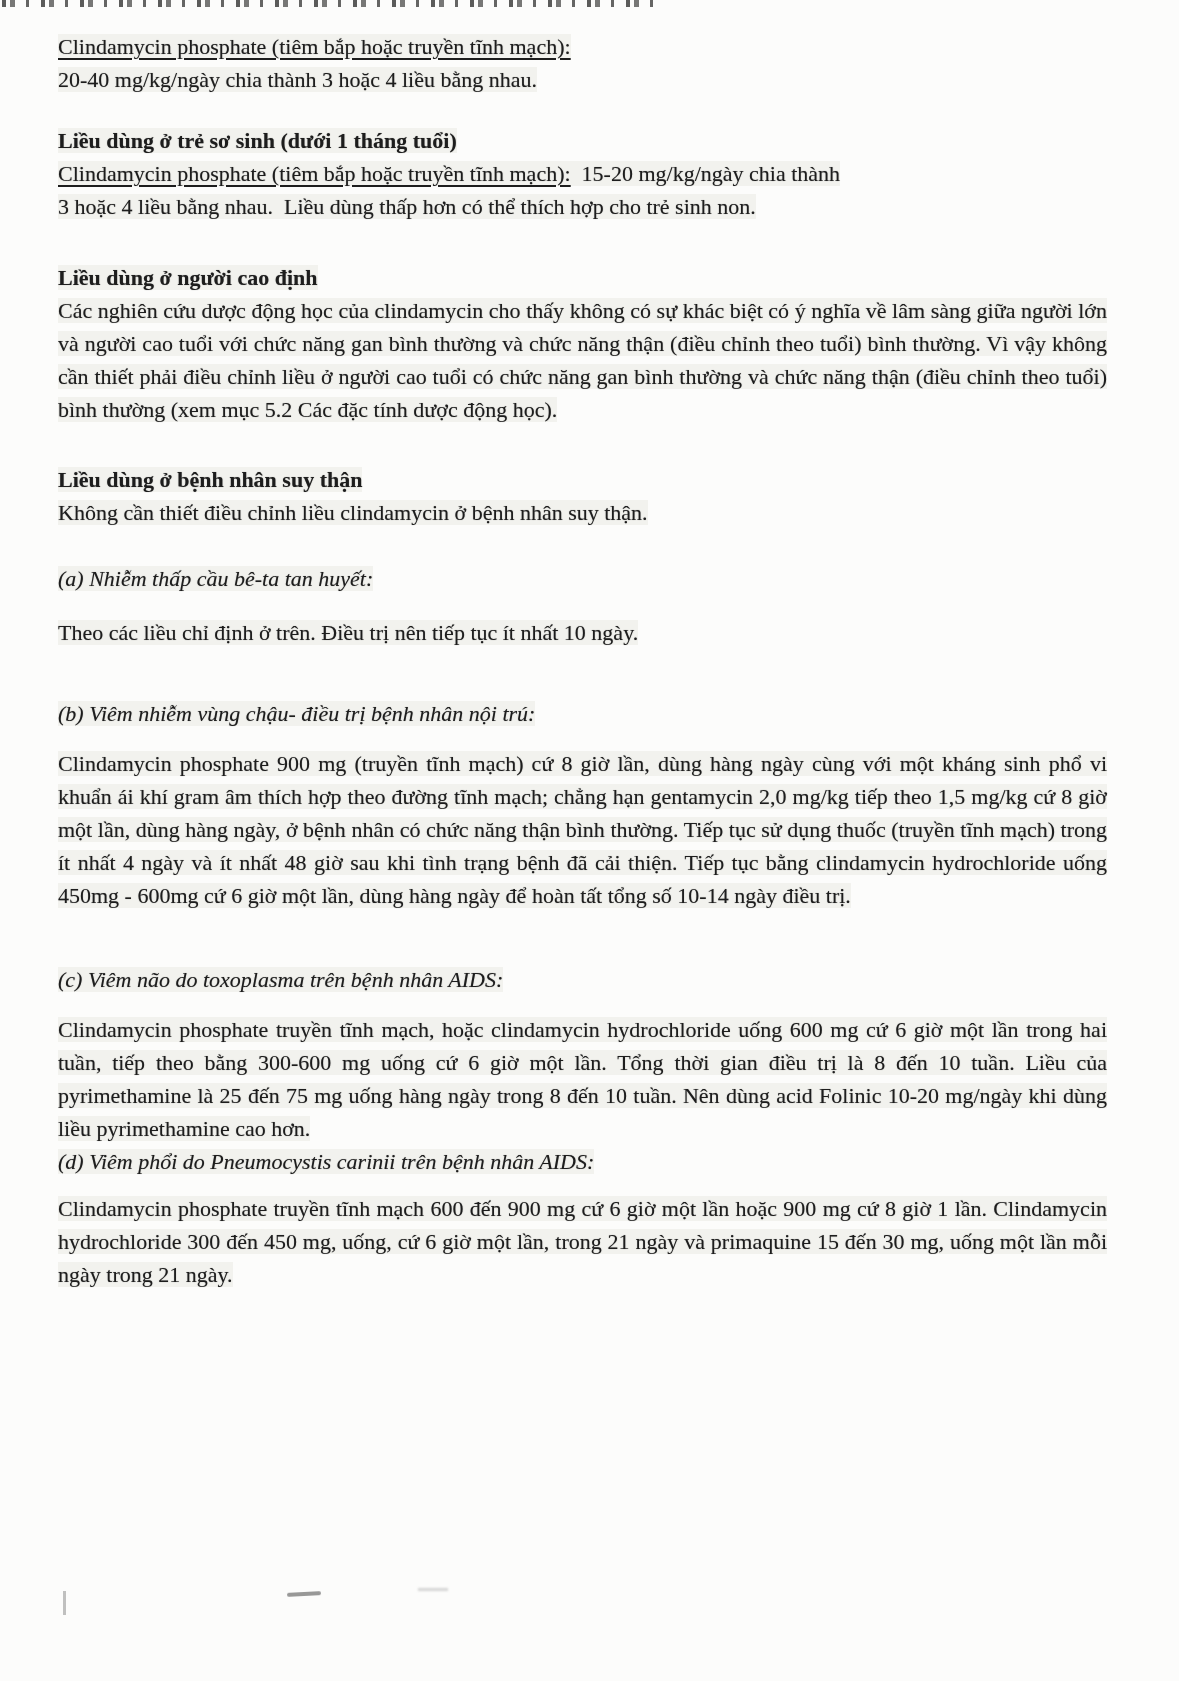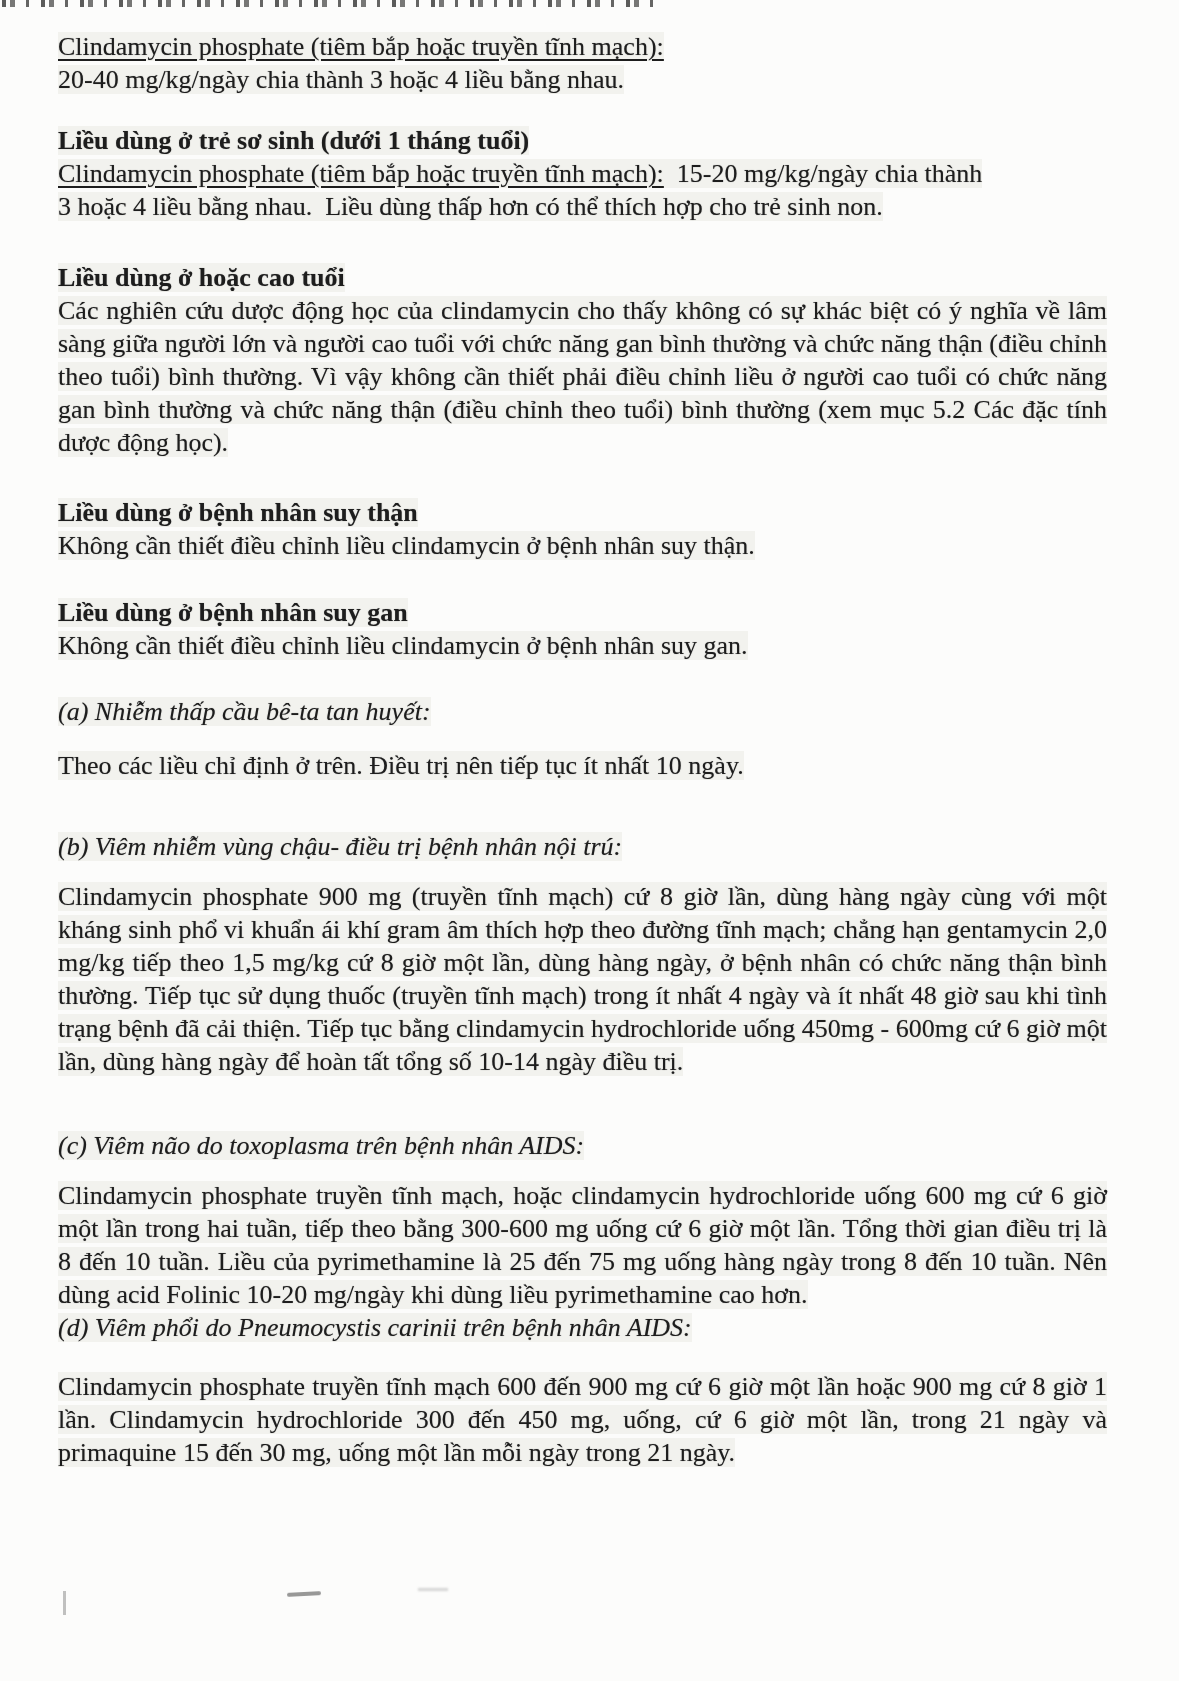--- a/index.html
+++ b/index.html
@@ -9,21 +9,21 @@
     margin:0 auto;
     background:#fcfcfb;
     overflow:hidden;
     font-family:"Liberation Serif","DejaVu Serif",serif;
     color:#1d1d1d;
     font-size:26px;
     line-height:33px;
     -webkit-font-smoothing:antialiased;
   }
   .content{padding:0 72px 0 58px;}
-  p,h3{margin:0;padding:0;font-size:26px;line-height:33px;font-family:Liberation Serif, serif;}
+  p,h3{margin:0;padding:0;font-size:22px;line-height:33px;font-family:Liberation Serif, serif;}
   h3{font-weight:bold;}
   .ink{text-shadow:0 0 1px rgba(35,35,35,.45);}
   .band{background:rgba(234,233,228,.55);-webkit-box-decoration-break:clone;box-decoration-break:clone;}
   .u{text-decoration:underline;text-decoration-thickness:2px;text-underline-offset:4px;}
   .it{font-style:italic;}
   .just{text-align:justify;text-justify:inter-word;}
   .pre{white-space:pre-wrap;}
 
   
   .s1{margin-top:30px;}
@@ -32,21 +32,21 @@
   .s4{margin-top:37px;}
   .s5{margin-top:34px;}
   .s6{margin-top:33px;}
   .label-a{margin-top:8px;}
   .body-a{margin-top:21px;}
   .label-b{margin-top:48px;}
   .body-b{margin-top:17px;}
   .label-c{margin-top:51px;}
   .body-c{margin-top:17px;}
   .label-d{}
-  .body-d{margin-top:26px;}
+  .body-d{margin-top:14px;}
 
   
   .top-frag{
     position:absolute;top:0;left:2px;width:660px;height:7px;
     background:repeating-linear-gradient(90deg,
       rgba(30,30,30,.85) 0 4px, rgba(30,30,30,0) 4px 8px,
       rgba(30,30,30,.7) 8px 13px, rgba(30,30,30,0) 13px 24px,
       rgba(30,30,30,.8) 24px 27px, rgba(30,30,30,0) 27px 39px);
     filter:blur(.5px);
     opacity:.85;
@@ -73,33 +73,29 @@
       <p class="ink pre"><span class="band">20-40 mg/kg/ngày chia thành 3 hoặc 4 liều bằng nhau.</span></p>
     </section>
 
     <section class="s2">
       <h3 class="ink"><span class="band">Liều dùng ở trẻ sơ sinh (dưới 1 tháng tuổi)</span></h3>
       <p class="ink pre just"><span class="u band">Clindamycin phosphate (tiêm bắp hoặc truyền tĩnh mạch):</span><span class="band">  15-20 mg/kg/ngày chia thành</span></p>
       <p class="ink pre"><span class="band">3 hoặc 4 liều bằng nhau.  Liều dùng thấp hơn có thể thích hợp cho trẻ sinh non.</span></p>
     </section>
 
     <section class="s3">
-      <h3 class="ink"><span class="band">Liều dùng ở hoặc cao tuổi</span></h3>
+      <h3 class="ink"><span class="band">Liều dùng ở người cao định</span></h3>
       <p class="ink just"><span class="band">Các nghiên cứu dược động học của clindamycin cho thấy không có sự khác biệt có ý nghĩa về lâm sàng giữa người lớn và người cao tuổi với chức năng gan bình thường và chức năng thận (điều chỉnh theo tuổi) bình thường. Vì vậy không cần thiết phải điều chỉnh liều ở người cao tuổi có chức năng gan bình thường và chức năng thận (điều chỉnh theo tuổi) bình thường (xem mục 5.2 Các đặc tính dược động học).</span></p>
     </section>
 
     <section class="s4">
       <h3 class="ink"><span class="band">Liều dùng ở bệnh nhân suy thận</span></h3>
       <p class="ink"><span class="band">Không cần thiết điều chỉnh liều clindamycin ở bệnh nhân suy thận.</span></p>
     </section>
 
-    <section class="s5">
-      <h3 class="ink"><span class="band">Liều dùng ở bệnh nhân suy gan</span></h3>
-      <p class="ink"><span class="band">Không cần thiết điều chỉnh liều clindamycin ở bệnh nhân suy gan.</span></p>
-    </section>
 
     <section class="s6">
 
       <p class="ink it label-a"><span class="band">(a) Nhiễm thấp cầu bê-ta tan huyết:</span></p>
       <p class="ink body-a"><span class="band">Theo các liều chỉ định ở trên. Điều trị nên tiếp tục ít nhất 10 ngày.</span></p>
 
       <p class="ink it label-b"><span class="band">(b) Viêm nhiễm vùng chậu- điều trị bệnh nhân nội trú:</span></p>
       <p class="ink just body-b"><span class="band">Clindamycin phosphate 900 mg (truyền tĩnh mạch) cứ 8 giờ lần, dùng hàng ngày cùng với một kháng sinh phổ vi khuẩn ái khí gram âm thích hợp theo đường tĩnh mạch; chẳng hạn gentamycin 2,0 mg/kg tiếp theo 1,5 mg/kg cứ 8 giờ một lần, dùng hàng ngày, ở bệnh nhân có chức năng thận bình thường. Tiếp tục sử dụng thuốc (truyền tĩnh mạch) trong ít nhất 4 ngày và ít nhất 48 giờ sau khi tình trạng bệnh đã cải thiện. Tiếp tục bằng clindamycin hydrochloride uống 450mg - 600mg cứ 6 giờ một lần, dùng hàng ngày để hoàn tất tổng số 10-14 ngày điều trị.</span></p>
 
       <p class="ink it label-c"><span class="band">(c) Viêm não do toxoplasma trên bệnh nhân AIDS:</span></p>

